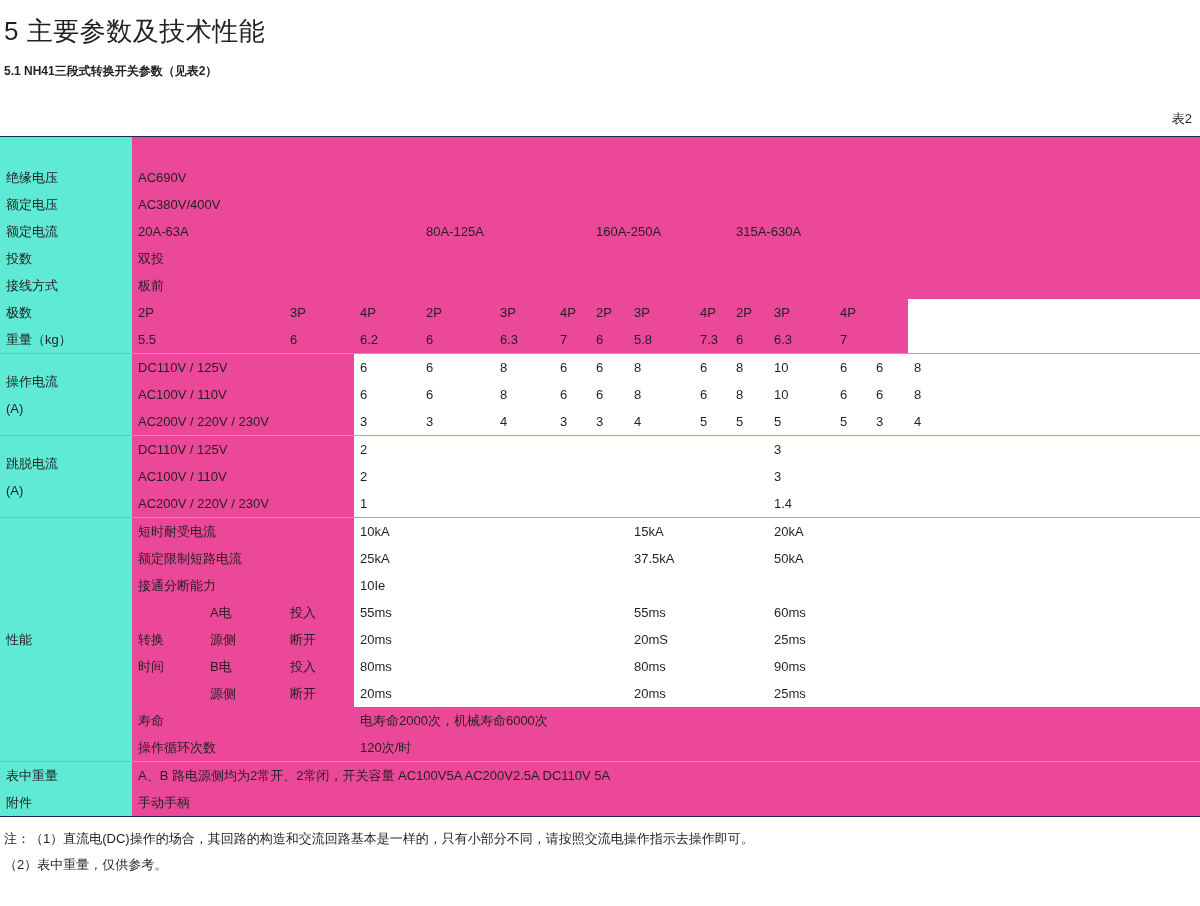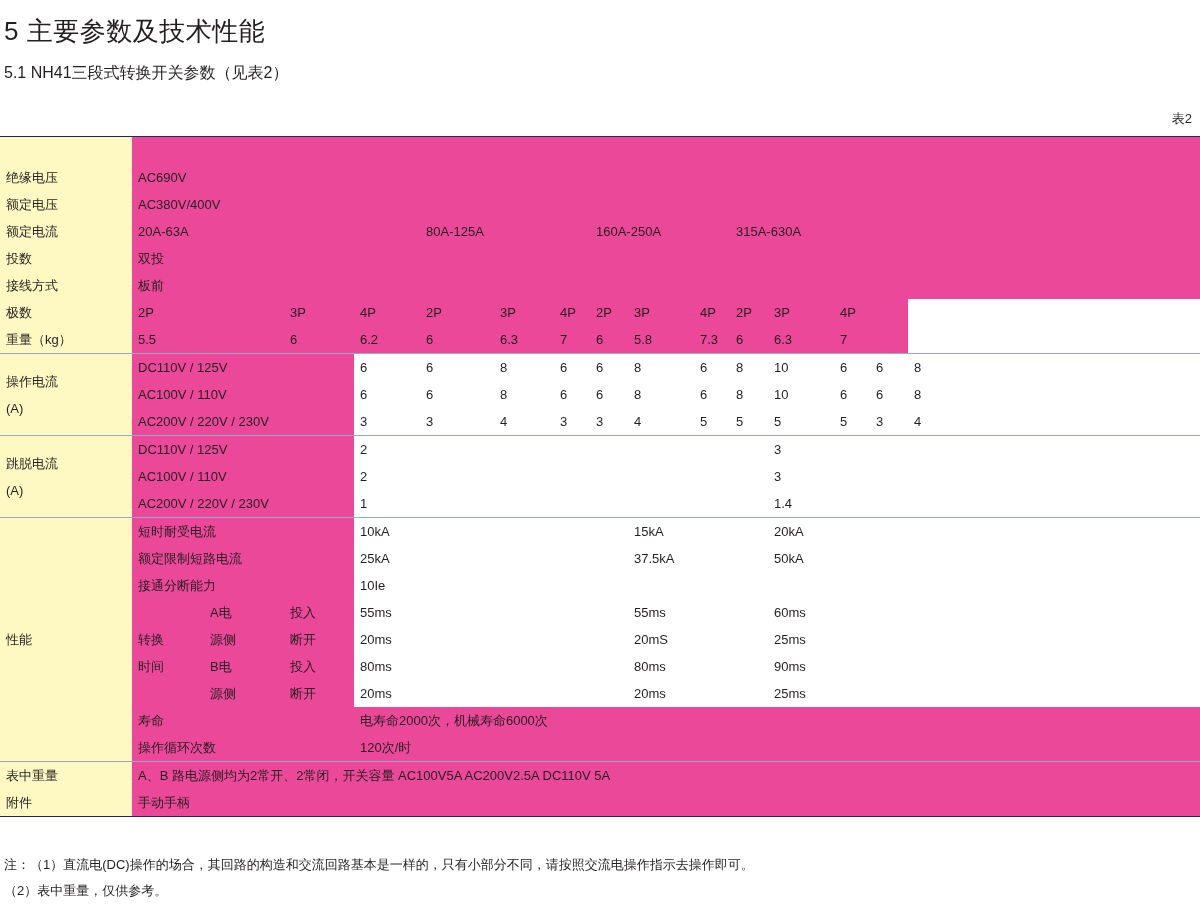--- a/index.html
+++ b/index.html
@@ -29,22 +29,22 @@
     font-size: 26px;
     font-weight: normal;
     letter-spacing: 0.5px;
     color: #231f20;
     white-space: nowrap;
   }
   .h2 {
     position: absolute;
     left: 4px;
     top: 63px;
-    font-size: 16px;
-    font-weight: normal;
+    font-size: 12px;
+    font-weight: bold;
     color: #231f20;
     white-space: nowrap;
   }
   .tablenum {
     position: absolute;
     right: 8px;
     top: 110px;
     font-size: 13px;
     color: #231f20;
     margin-left: 41px;
@@ -66,21 +66,21 @@
   table.spec td {
     padding: 0 6px;
     height: 27px;
     line-height: 27px;
     vertical-align: middle;
     border: 0;
     white-space: nowrap;
     overflow: hidden;
   }
   .band {
-    background: #fef9c3;
+    background: #5eead4;
   }
   .band-light {
     background: #ec4899;
   }
   .white {
     background: #ffffff;
   }
   .hdrband td {
     height: 20px;
     line-height: 20px;
@@ -107,21 +107,21 @@
   .ctr {
   }
   .val {
     padding-left: 6px;
   }
 
   
   .notes {
     position: absolute;
     left: 4px;
-    top: 852px;
+    top: 826px;
     font-size: 13px;
     line-height: 26px;
     color: #231f20;
   }
   .notes div { white-space: nowrap; }
 </style>
 </head>
 <body>
 
 <div class="page">

